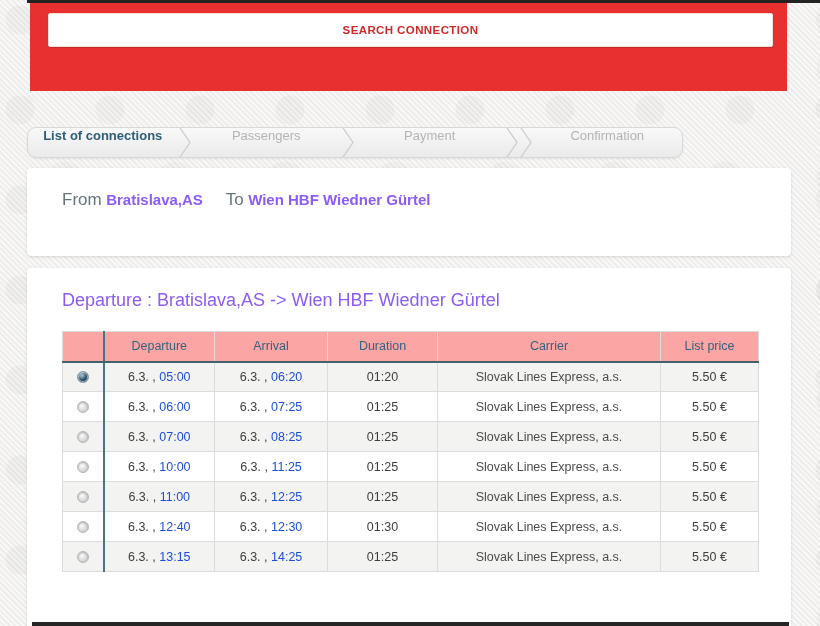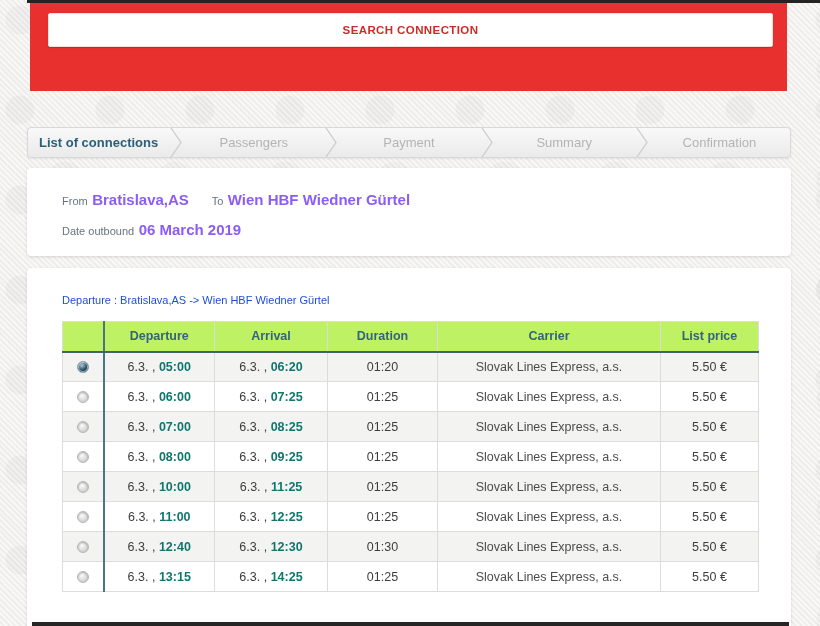--- a/index.html
+++ b/index.html
@@ -22,57 +22,57 @@
   .search-btn {
     position:absolute; left:18px; top:10px; width:725px; height:34px;
     background:#ffffff; border:1px solid #f3dedc; border-radius:2px;
     box-shadow:0 1px 1px rgba(0,0,0,0.18);
     color:#ce2b28; font-size:11.5px; font-weight:bold; letter-spacing:0.4px;
     text-align:center; line-height:32px; cursor:pointer;
   }
 
   
   .stepper {
-    position:absolute; left:27px; top:127px; width:764px; height:31px;
+    position:absolute; left:27px; top:127px; width:656px; height:31px;
     background:linear-gradient(#f9f9f9,#eaeaea);
-    border:1px solid #d8d8d8; border-radius:4px;
+    border:1px solid #d8d8d8; border-radius:9px;
     box-shadow:0 1px 2px rgba(0,0,0,0.08);
-    display:flex; align-items:center;
+    display:flex; align-items:flex-start;
   }
   .step { flex:1; text-align:center; font-size:13px; color:#b4b4b4; cursor:pointer; white-space:nowrap; }
   .step.active { color:#2d5e79; font-weight:bold; }
   .chev { flex:0 0 14px; height:29px; }
 
   
   .card {
     position:absolute; left:27px; width:764px; background:#ffffff;
     border-radius:4px; box-shadow:0 1px 3px rgba(0,0,0,0.13);
   }
   .card.summary { top:168px; height:88px; padding:23px 0 0 35px; }
   .card.results { top:268px; height:380px; padding:24px 33px 0 35px; }
 
   .sum-line { line-height:18px; white-space:nowrap; }
   .sum-line + .sum-line { margin-top:11px; }
-  .sum-label { font-size:11px; color:#66757c; }
+  .sum-label { font-size:17px; color:#66757c; }
   .sum-value { font-size:15px; font-weight:bold; color:#8b5cf6; }
   .sp { display:inline-block; width:14px; }
 
-  .caption { font-size:11px; color:#1d4ed8; line-height:16px; margin-bottom:13px; }
+  .caption { font-size:18px; color:#8b5cf6; line-height:16px; margin-bottom:23px; }
 
   table.connections { width:696px; border-collapse:collapse; border:1px solid #c8c8c8; table-layout:fixed; }
   .connections th, .connections td {
     border:1px solid #dcdcdc; height:30px; text-align:center;
     font-size:12.5px; overflow:hidden; white-space:nowrap;
   }
-  .connections thead th { color:#35637e; font-weight:bold; background:#bef264; border-bottom:2px solid #41636e; }
+  .connections thead th { color:#35637e; font-weight:normal; background:#fca5a5; border-bottom:2px solid #41636e; }
   .connections th:first-child, .connections td:first-child { border-right:2px solid #4c7380; }
   .connections tbody tr:nth-child(odd) td { background:#f3f3f2; }
   .connections tbody tr:nth-child(even) td { background:#ffffff; }
   .connections td { color:#3e3e3e; }
-  .connections td .bold { font-weight:bold; color:#0f766e; }
+  .connections td .bold { font-weight:normal; color:#1d4ed8; }
   .connections td.carrier-cell { color:#4c4c4c; }
   .connections tbody tr { cursor:pointer; }
 
   .radio {
     display:inline-block; width:12px; height:12px; border-radius:50%;
     background:radial-gradient(circle at 38% 32%, #fdfdfd, #d0d0d0 75%);
     border:1px solid #b7b7b7; box-shadow:inset 0 1px 2px rgba(0,0,0,0.25);
     vertical-align:middle; cursor:pointer;
   }
   .radio.checked {
@@ -95,38 +95,33 @@
       <polyline points="2,0 12,14.5 2,29" fill="none" stroke="#cccccc" stroke-width="1.3"></polyline>
     </svg>
   <div class="step">Passengers</div>
   <svg class="chev" viewBox="0 0 14 29">
       <polyline points="2,0 12,14.5 2,29" fill="none" stroke="#cccccc" stroke-width="1.3"></polyline>
     </svg>
   <div class="step">Payment</div>
   <svg class="chev" viewBox="0 0 14 29">
       <polyline points="2,0 12,14.5 2,29" fill="none" stroke="#cccccc" stroke-width="1.3"></polyline>
     </svg>
-  <div class="step">Summary</div>
   <svg class="chev" viewBox="0 0 14 29">
       <polyline points="2,0 12,14.5 2,29" fill="none" stroke="#cccccc" stroke-width="1.3"></polyline>
     </svg>
   <div class="step">Confirmation</div>
 </div>
 
 <div class="card summary">
   <div class="sum-line">
     <span class="sum-label">From</span>
     <span class="sum-value">Bratislava,AS</span>
     <span class="sp"></span>
     <span class="sum-label">To</span>
     <span class="sum-value">Wien HBF Wiedner Gürtel</span>
-  </div>
-  <div class="sum-line">
-    <span class="sum-label">Date outbound</span>
-    <span class="sum-value">06 March 2019</span>
   </div>
 </div>
 
 <div class="card results">
   <div class="caption">Departure : Bratislava,AS -&gt; Wien HBF Wiedner Gürtel</div>
   <table class="connections">
     <colgroup>
       <col style="width:41px">
         <col style="width:111px">
         <col style="width:113px">
@@ -164,28 +159,20 @@
         <tr>
     <td><span class="radio"></span></td>
     <td><span>6.3. ,</span> <span class="bold">07:00</span></td>
     <td><span>6.3. ,</span> <span class="bold">08:25</span></td>
     <td><span>01:25</span></td>
     <td class="carrier-cell"><span>Slovak Lines Express, a.s.</span></td>
     <td><span>5.50 €</span></td>
   </tr>
         <tr>
     <td><span class="radio"></span></td>
-    <td><span>6.3. ,</span> <span class="bold">08:00</span></td>
-    <td><span>6.3. ,</span> <span class="bold">09:25</span></td>
-    <td><span>01:25</span></td>
-    <td class="carrier-cell"><span>Slovak Lines Express, a.s.</span></td>
-    <td><span>5.50 €</span></td>
-  </tr>
-        <tr>
-    <td><span class="radio"></span></td>
     <td><span>6.3. ,</span> <span class="bold">10:00</span></td>
     <td><span>6.3. ,</span> <span class="bold">11:25</span></td>
     <td><span>01:25</span></td>
     <td class="carrier-cell"><span>Slovak Lines Express, a.s.</span></td>
     <td><span>5.50 €</span></td>
   </tr>
         <tr>
     <td><span class="radio"></span></td>
     <td><span>6.3. ,</span> <span class="bold">11:00</span></td>
     <td><span>6.3. ,</span> <span class="bold">12:25</span></td>

